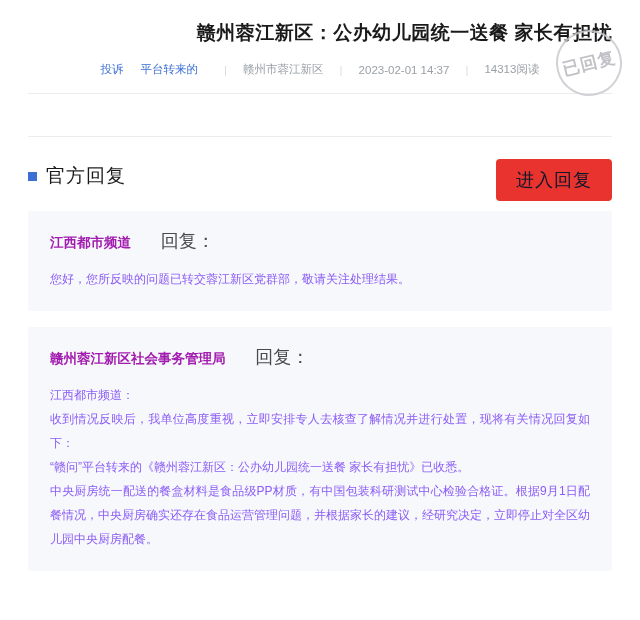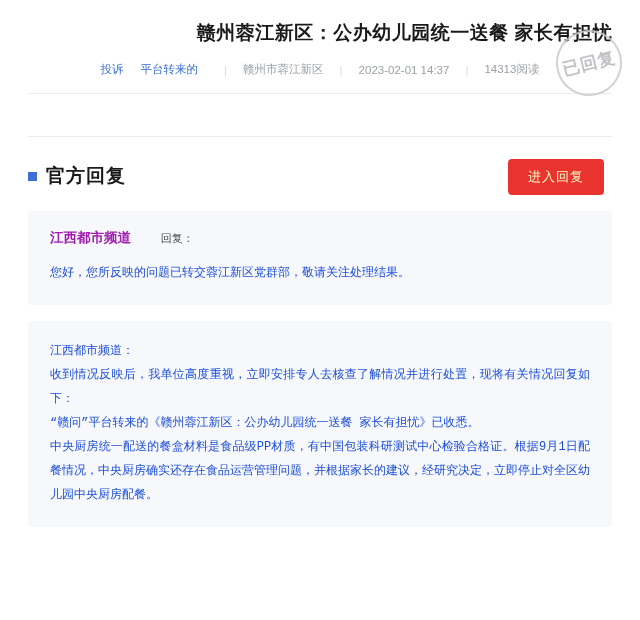--- a/index.html
+++ b/index.html
@@ -107,31 +107,31 @@
   }
   .section-bullet {
     width: 9px;
     height: 9px;
     background: #3b6fd4;
     margin-right: 9px;
     flex: 0 0 auto;
   }
   .section-title {
     font-size: 19px;
-    font-weight: bold;
+    font-weight: normal;
     color: #1a1a1a;
     letter-spacing: 1px;
   }
   .enter-btn {
     position: absolute;
-    right: 8px;
+    right: 0;
     top: 0;
     background: #e8332e;
-    color: #fef9c3;
-    font-size: 13px;
+    color: #0f172a;
+    font-size: 18px;
     padding: 9px 20px;
     border-radius: 4px;
     border: none;
     cursor: pointer;
     letter-spacing: 1px;
   }
 
   
   .reply-card {
     margin: 18px 28px 0 28px;
@@ -146,29 +146,28 @@
     font-size: 13.5px;
     margin-bottom: 14px;
   }
   .reply-org {
     color: #a21caf;
     font-weight: bold;
   }
   .reply-word {
     color: #4a4a4a;
     margin-left: 6px;
-    font-size: 11px;
+    font-size: 18px;
     padding-left: 20px;
   }
   .reply-body {
     font-size: 12px;
     line-height: 24px;
-    color: #1d4ed8;
+    color: #8b5cf6;
     text-align: justify;
-    font-family: Liberation Mono, monospace;
   }
   .reply-body p {
     margin: 0;
   }
 </style>
 </head>
 <body>
 
 <div class="page">
 
@@ -203,20 +202,24 @@
     <div class="reply-head">
       <span class="reply-org">江西都市频道</span>
       <span class="reply-word">回复：</span>
     </div>
     <div class="reply-body">
       <p>您好，您所反映的问题已转交蓉江新区党群部，敬请关注处理结果。</p>
     </div>
   </div>
 
   <div class="reply-card second">
+    <div class="reply-head">
+      <span class="reply-org">赣州蓉江新区社会事务管理局</span>
+      <span class="reply-word">回复：</span>
+    </div>
     <div class="reply-body">
       <p>江西都市频道：</p>
       <p>收到情况反映后，我单位高度重视，立即安排专人去核查了解情况并进行处置，现将有关情况回复如下：</p>
       <p>“赣问”平台转来的《赣州蓉江新区：公办幼儿园统一送餐 家长有担忧》已收悉。</p>
       <p>中央厨房统一配送的餐盒材料是食品级PP材质，有中国包装科研测试中心检验合格证。根据9月1日配餐情况，中央厨房确实还存在食品运营管理问题，并根据家长的建议，经研究决定，立即停止对全区幼儿园中央厨房配餐。</p>
     </div>
 
   </div>
 
 </div>

